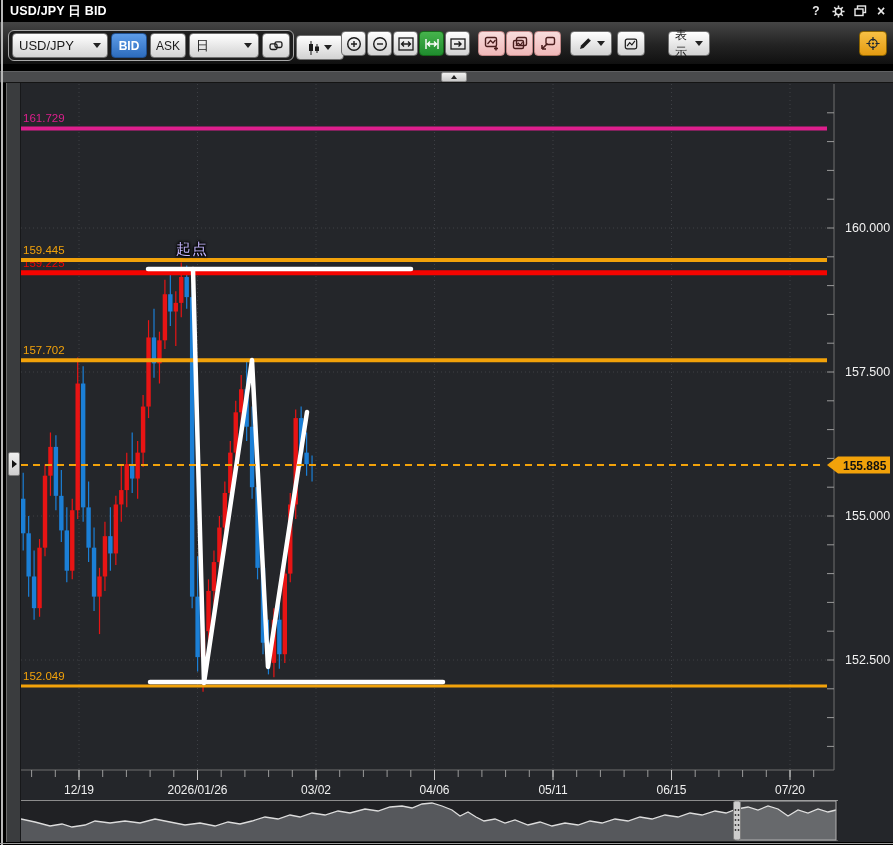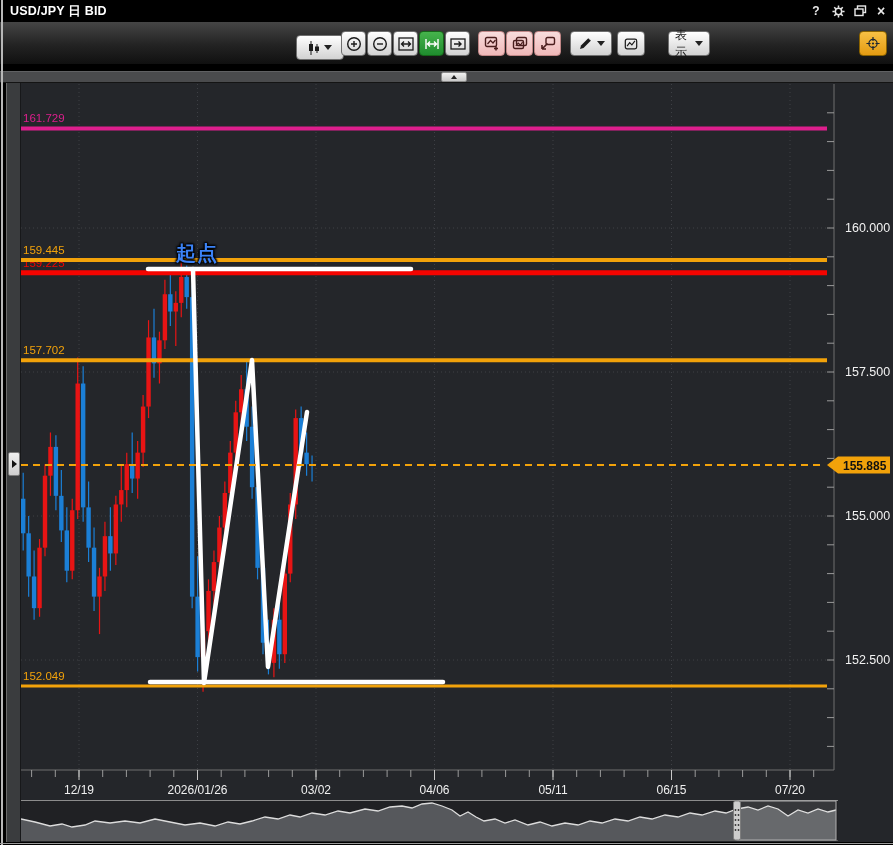--- a/index.html
+++ b/index.html
@@ -40,21 +40,21 @@
   .collapse-btn .caret-up{border-left-width:3px;border-right-width:3px;border-bottom-width:4px;}
 
   
   .chart-bg{position:absolute;left:6px;top:83px;width:887px;height:759px;background:#24262a;}
   .left-strip{position:absolute;left:6px;top:83px;width:15px;height:759px;background:#3a3c3e;
               border-left:1px solid #6b6b6b;border-right:1px solid #17181a;}
   .expand-btn{position:absolute;left:8px;top:452px;width:12px;height:24px;background:linear-gradient(#f0f0f0,#cfcfcf);
               border:1px solid #7d7d7d;border-radius:2px;display:flex;align-items:center;justify-content:center;}
   .caret-right{width:0;height:0;border-top:4px solid transparent;border-bottom:4px solid transparent;border-left:5px solid #111;}
   svg.layer{position:absolute;}
-  .anno{position:absolute;color:#3b82f6;font-weight:bold;font-size:20px;letter-spacing:1px;
+  .anno{position:absolute;color:#c4b5fd;font-weight:normal;font-size:15px;letter-spacing:1px;
         text-shadow:1px 1px 2px #000,-1px -1px 2px #000,1px -1px 2px #000,-1px 1px 2px #000;}
 </style>
 </head>
 <body>
 
 <div class="window">
 
   <div class="titlebar">
     <span class="title">USD/JPY 日 BID</span>
     <span class="tb-icon" style="right:68px">?</span>
@@ -72,20 +72,48 @@
           <g fill="none" stroke="#e8e8e8" stroke-width="1.4">
         <rect x="3.5" y="1" width="8" height="6.5"></rect>
             <rect x="1" y="4" width="8" height="6.5" fill="#000"></rect>
       </g>
         </svg>
     </span>
     <span class="tb-icon" style="right:3px;font-size:14px">×</span>
   </div>
 
   <div class="toolbar">
+    <div class="grp1">
+      <div class="btn" style="width:96px">
+        <span class="spread">
+            <span class="dd-text">USD/JPY</span>
+        <span class="caret-down"></span>
+          </span>
+      </div>
+      <div class="btn blue" style="width:36px">
+        <span>BID</span>
+      </div>
+      <div class="btn" style="width:36px">
+        <span>ASK</span>
+      </div>
+      <div class="btn" style="width:70px">
+        <span class="spread">
+            <span class="dd-text">日</span>
+        <span class="caret-down"></span>
+          </span>
+      </div>
+      <div class="btn" style="width:28px">
+        <svg width="16" height="14" viewBox="0 0 16 14">
+          <g fill="none" stroke="#1b1b1b" stroke-width="1.5">
+            <rect x="1.2" y="4.5" width="8" height="6.5" rx="2"></rect>
+            <rect x="6.8" y="2.2" width="8" height="6.5" rx="2"></rect>
+          </g>
+        </svg>
+      </div>
+    </div>
 
     <div class="btn" style="position:absolute;left:296px;top:13px;width:48px">
       <svg width="12" height="14" viewBox="0 0 12 14">
         <g stroke="#1b1b1b" stroke-width="1">
             <line x1="3" y1="0" x2="3" y2="14"></line>
             <line x1="9" y1="3" x2="9" y2="12"></line>
           </g>
         <rect x="1" y="3" width="4" height="7" fill="#1b1b1b"></rect>
           <rect x="7" y="5.5" width="4" height="4.5" fill="#1b1b1b"></rect>
       </svg>

